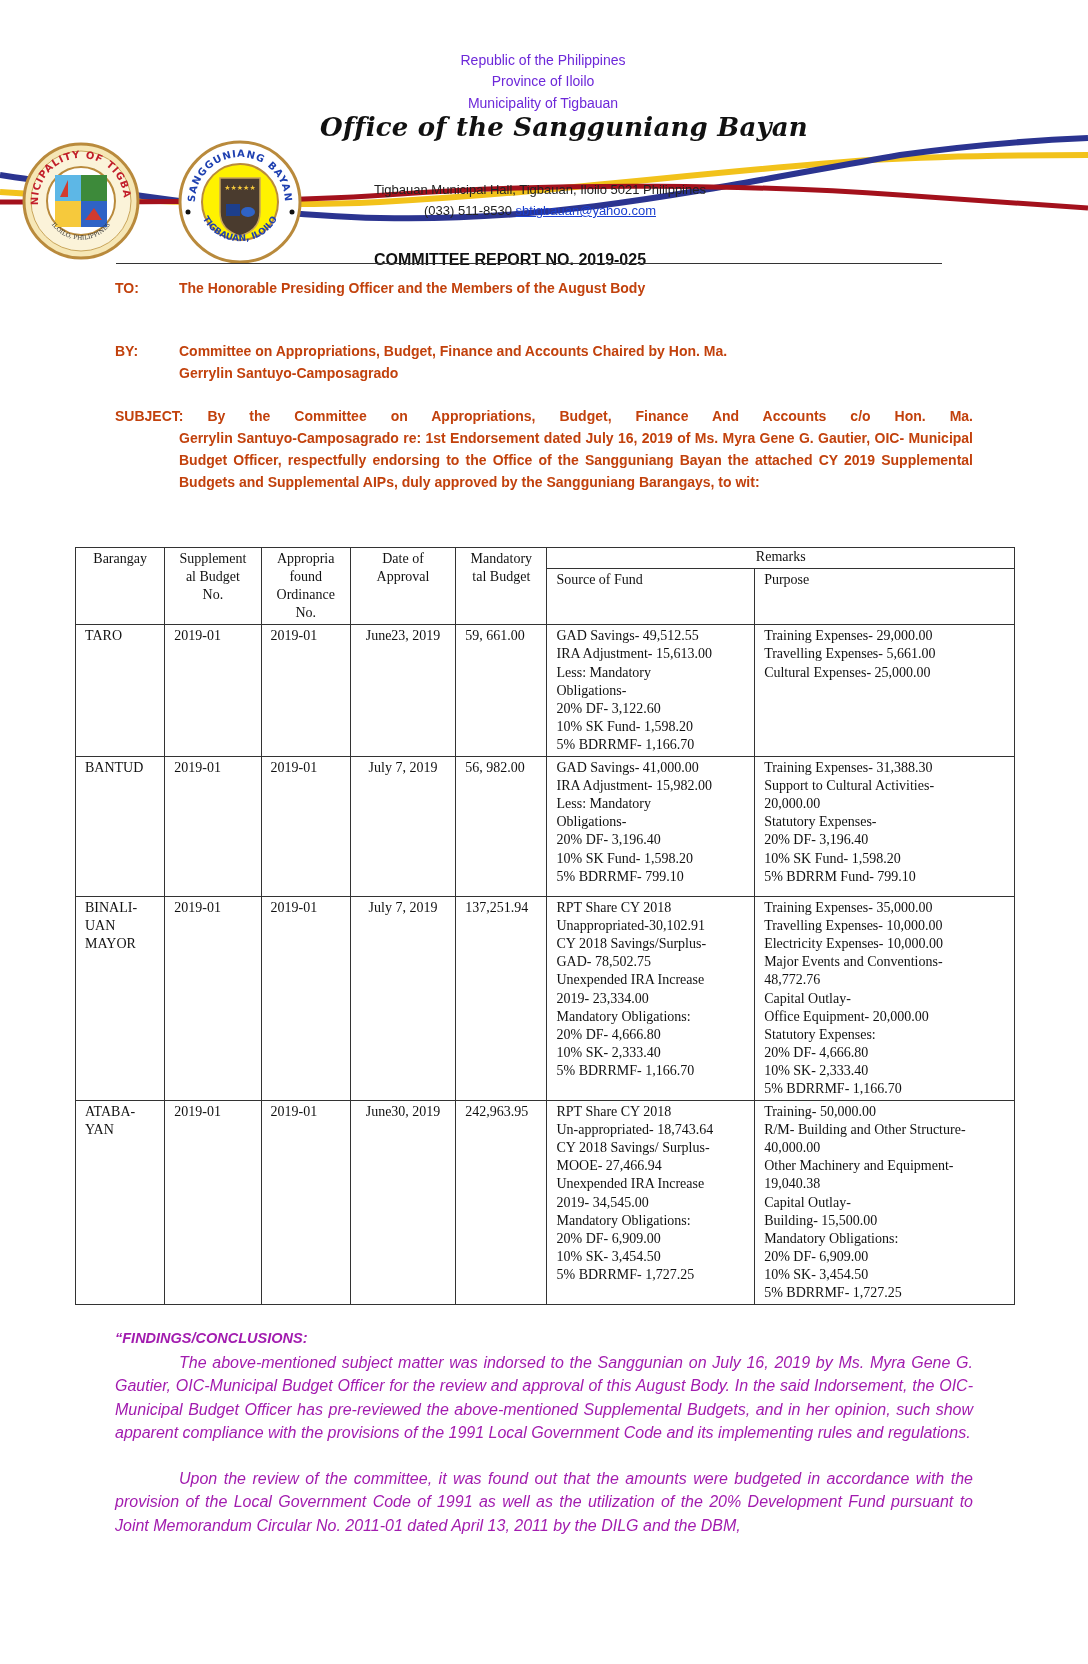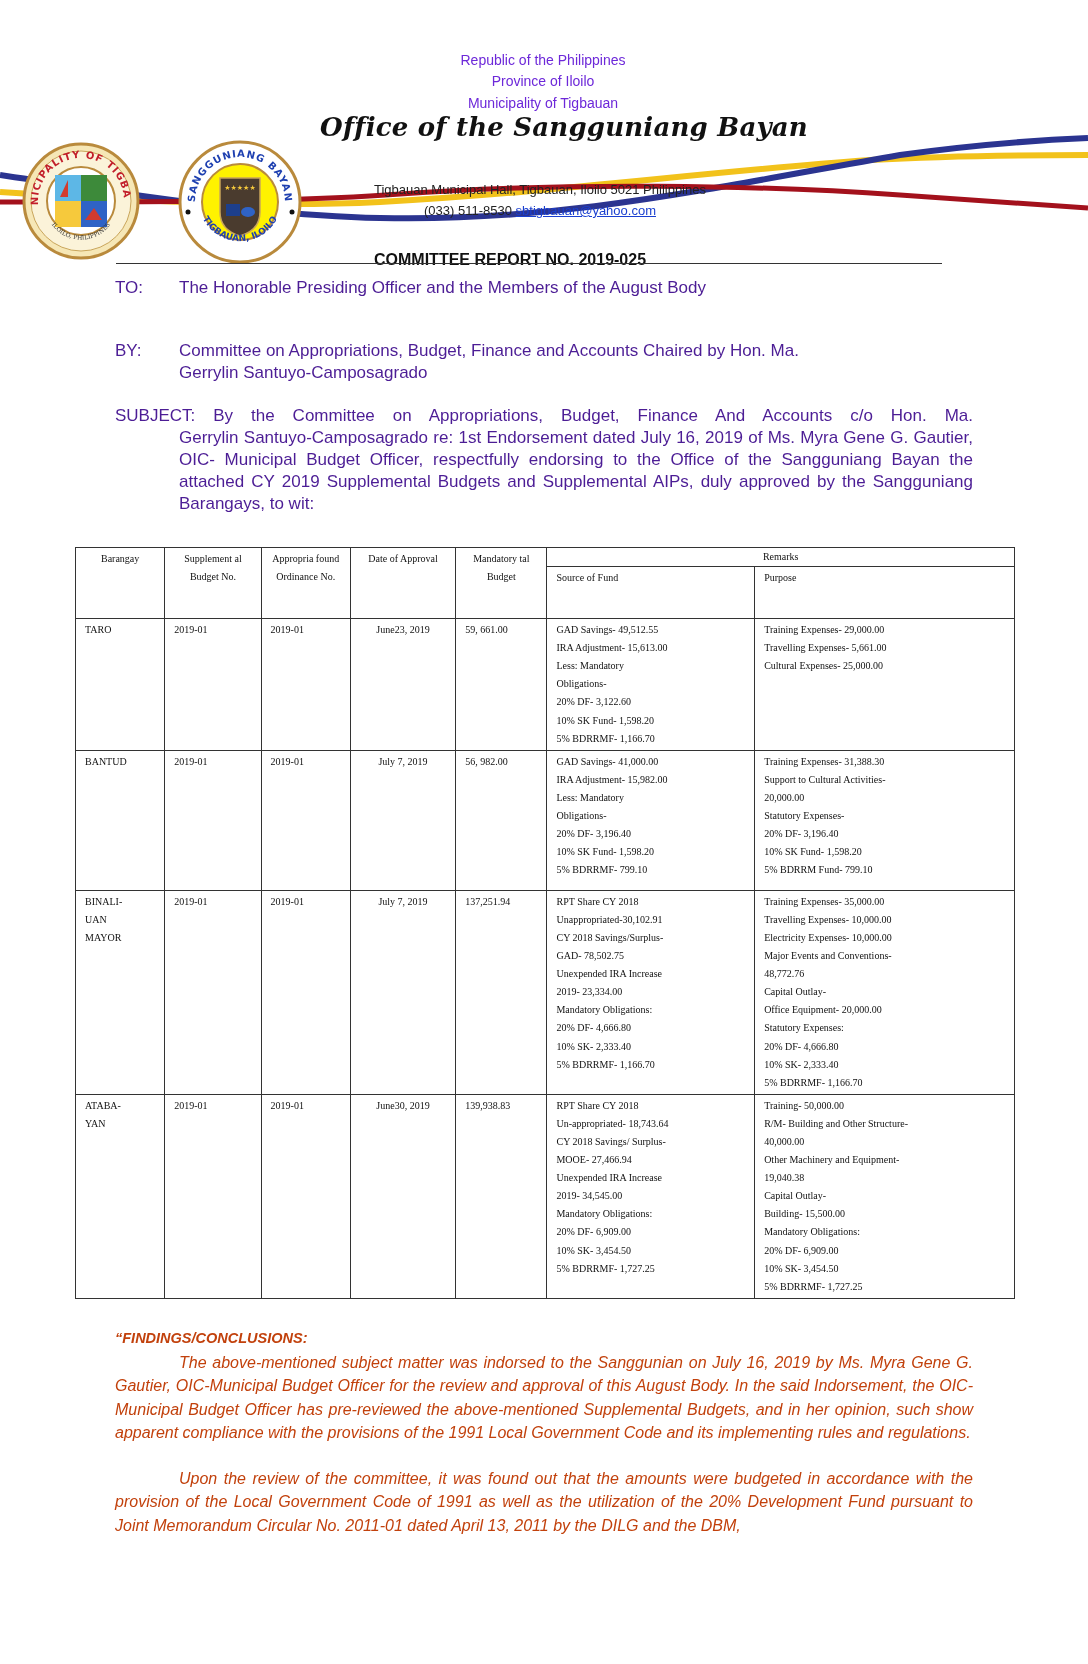--- a/index.html
+++ b/index.html
@@ -4,27 +4,27 @@
   <style>
     html, body { margin: 0; padding: 0; background: #ffffff; }
     body { width: 1088px; height: 1664px; position: relative; overflow: hidden; color: #111; }
     .abs { position: absolute; }
     .letterhead-line { font-family: "Liberation Sans", sans-serif; font-size: 14px; color: #6d28d9; text-align: center; width: 420px; left: 333px; }
     .office-title { font-family: "DejaVu Serif", serif; font-style: italic; font-weight: bold; font-size: 26px; text-align: center; width: 600px; left: 264px; top: 112px; color: #111; letter-spacing: 0.2px; }
     .address { font-family: "Liberation Sans", sans-serif; font-size: 13px; text-align: center; width: 500px; left: 290px; color: #222; margin-top: 32px; }
     .email-link { color: #1a3fd0; text-decoration: underline; cursor: pointer; }
     .report-title { font-family: "Liberation Sans", sans-serif; font-weight: bold; font-size: 16px; left: 358px; top: 251px; margin-left: 16px; }
     .rule { left: 116px; top: 263px; width: 826px; border-top: 1px solid #333; }
-    .label-row { font-family: "Liberation Sans", sans-serif; font-size: 17px; line-height: 22px; color: #4c1d95; }
+    .label-row { font-family: "Liberation Sans", sans-serif; font-size: 14px; line-height: 22px; color: #c2410c; font-weight: bold; }
     .just { text-align: justify; }
-    table.budget { position: absolute; left: 75px; top: 547px; width: 940px; border-collapse: collapse; font-family: "Liberation Serif", serif; font-size: 10px; line-height: 18.1px; table-layout: fixed; }
+    table.budget { position: absolute; left: 75px; top: 547px; width: 940px; border-collapse: collapse; font-family: "Liberation Serif", serif; font-size: 14px; line-height: 18.1px; table-layout: fixed; }
     table.budget td, table.budget th { border: 1px solid #333; vertical-align: top; padding: 2px 9px; font-weight: normal; }
     table.budget th { text-align: center; }
     table.budget .c { text-align: center; }
-    .findings { font-family: "Liberation Sans", sans-serif; font-style: italic; font-size: 16px; line-height: 23.5px; color: #c2410c; }
+    .findings { font-family: "Liberation Sans", sans-serif; font-style: italic; font-size: 16px; line-height: 23.5px; color: #a21caf; }
     .findings-head { font-weight: bold; font-size: 14.5px; }
     .indent { display: inline-block; width: 64px; }
   </style>
 </head>
 <body>
 
 <svg class="abs" style="left:0;top:130px" width="1088" height="120" viewBox="0 0 1088 120">
   <path d="M0,62 C120,70 260,78 380,72 C560,62 700,42 870,30 C960,25 1030,25 1088,25" stroke="#f2c21b" stroke-width="6" fill="none"></path>
   <path d="M0,45 C100,60 250,85 380,88 C560,92 700,60 900,25 C980,14 1040,10 1088,8" stroke="#2b3490" stroke-width="6" fill="none"></path>
   <path d="M0,72 C150,72 300,72 400,64 C560,52 760,55 900,65 C990,71 1050,75 1088,78" stroke="#a3111c" stroke-width="5" fill="none"></path>
@@ -197,21 +197,21 @@
           <div>20% DF- 4,666.80</div>
           <div>10% SK- 2,333.40</div>
           <div>5% BDRRMF- 1,166.70</div>
         </td>
       </tr>
       <tr style="height: 192px;">
         <td style="word-spacing: 100px;">ATABA- YAN</td>
         <td>2019-01</td>
         <td>2019-01</td>
         <td class="c">June30,  2019</td>
-        <td>139,938.83</td>
+        <td>242,963.95</td>
         <td>
           <div>RPT Share CY 2018</div>
           <div>Un-appropriated- 18,743.64</div>
           <div>CY 2018 Savings/ Surplus-</div>
           <div>MOOE- 27,466.94</div>
           <div>Unexpended IRA Increase</div>
           <div>2019- 34,545.00</div>
           <div>Mandatory Obligations:</div>
           <div>20% DF- 6,909.00</div>
           <div>10% SK- 3,454.50</div>

